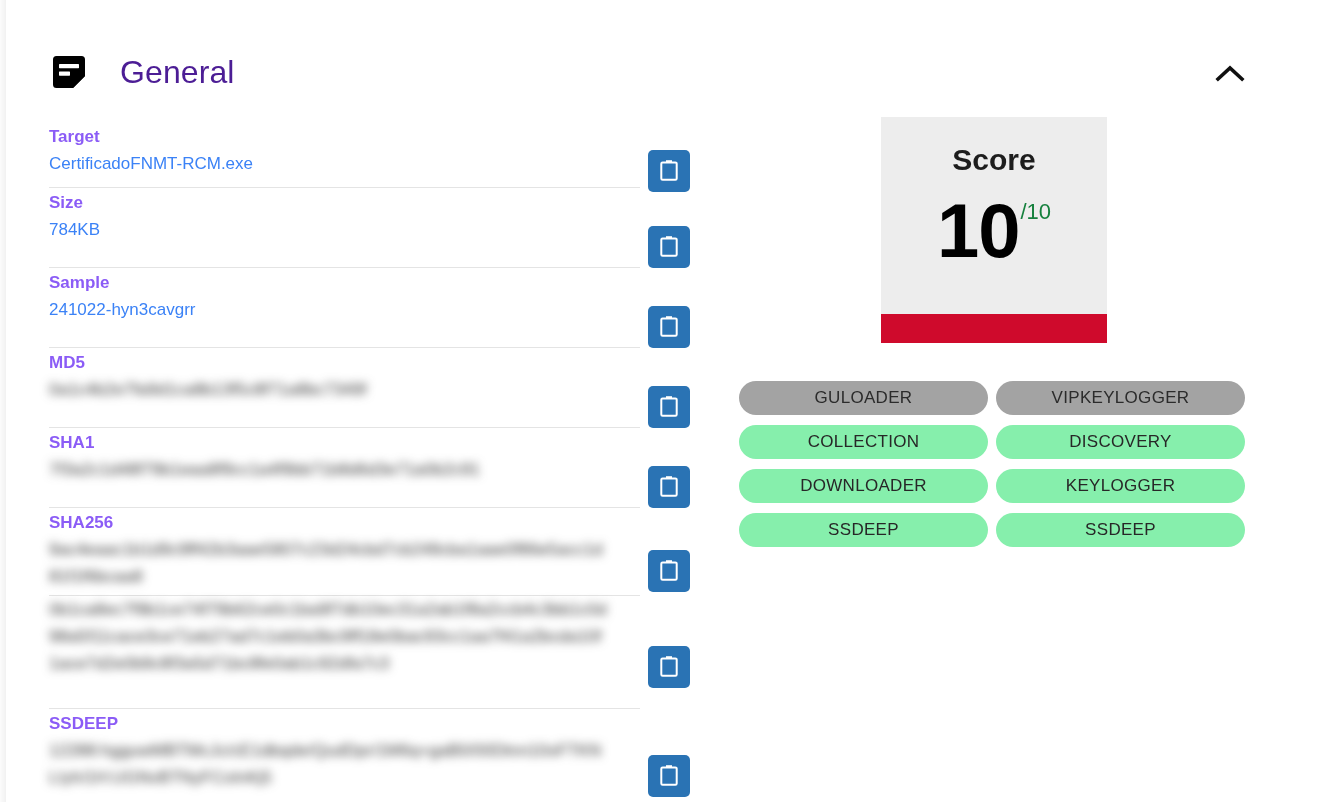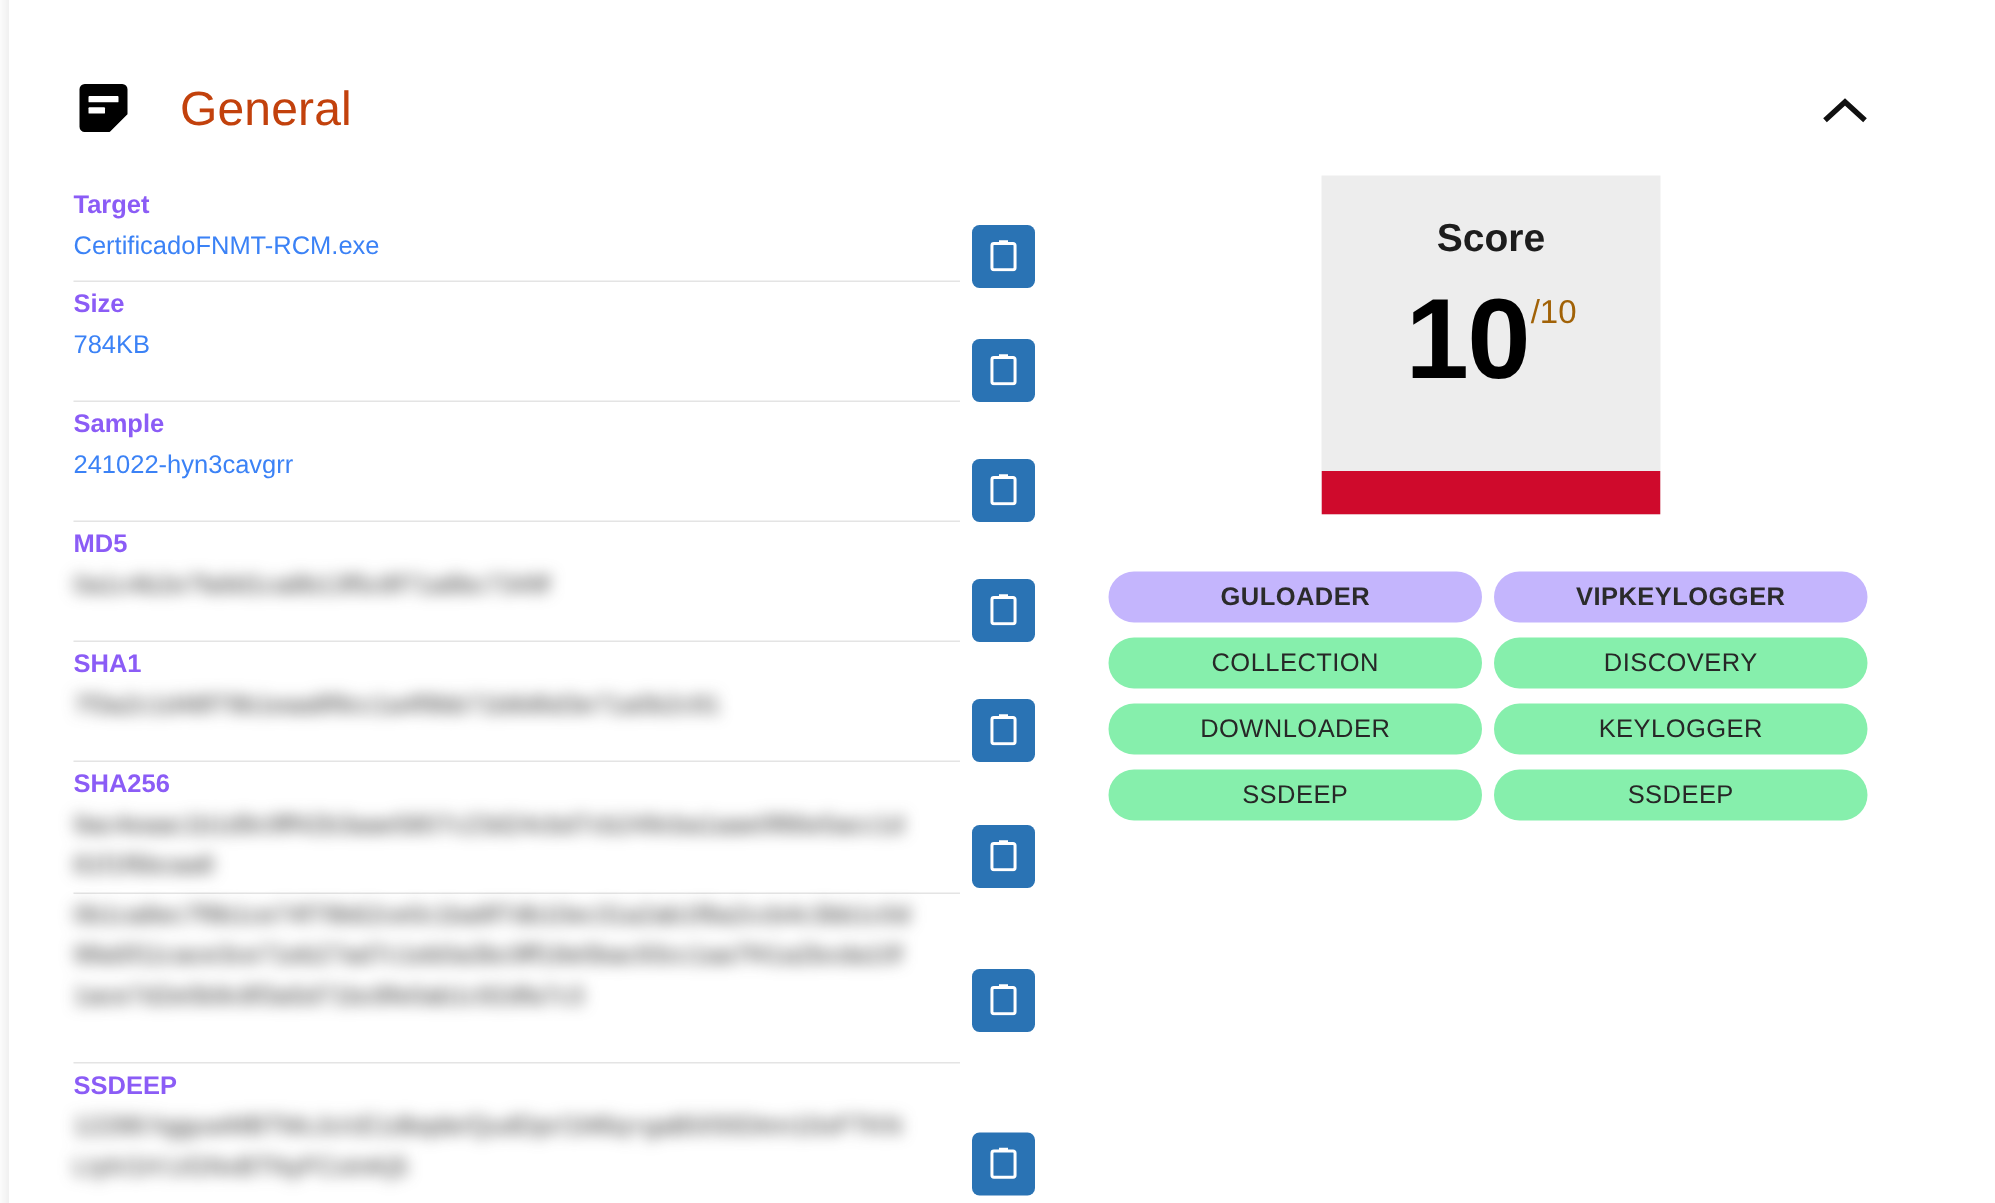--- a/index.html
+++ b/index.html
@@ -45,21 +45,21 @@
   }
   .doc-icon {
     width: 40px; height: 40px;
     flex: 0 0 40px;
     display: block;
   }
   .header-title {
     margin-left: 31px;
     font-size: 32px;
     font-weight: 400;
-    color: #c2410c;
+    color: #4c1d95;
     letter-spacing: 0.1px;
     line-height: 1;
   }
   .collapse-btn {
     position: absolute;
     right: 28px; top: 10px;
     width: 42px; height: 42px;
     display: flex; align-items: center; justify-content: center;
     cursor: pointer;
     background: none; border: none; padding: 0;
@@ -137,42 +137,42 @@
   .score-card {
     position: absolute;
     left: 881px; top: 117px;
     width: 226px; height: 226px;
     background: #ededed;
     overflow: hidden;
     text-align: center;
   }
   .score-title {
     margin-top: 28px;
-    font-size: 26px;
+    font-size: 30px;
     font-weight: 700;
     color: #1d1d1d;
     line-height: 1;
   }
   .score-value-wrap {
     margin-top: 20px;
     display: flex;
     align-items: flex-start;
     justify-content: center;
   }
   .score-value {
     font-size: 76px;
     font-weight: 700;
     color: #000000;
     line-height: 0.95;
     letter-spacing: -1px;
   }
   .score-max {
     font-size: 22px;
     font-weight: 400;
-    color: #a16207;
+    color: #15803d;
     margin-top: 4px;
     margin-left: 1px;
   }
   .score-bar {
     position: absolute;
     left: 0; bottom: 0;
     width: 226px; height: 29px;
     background: #cf0a2c;
   }
 
@@ -195,23 +195,22 @@
     font-weight: 400;
     letter-spacing: 0.3px;
     display: flex;
     align-items: center;
     justify-content: center;
     cursor: pointer;
     border: none;
     font-family: "Liberation Sans", sans-serif;
   }
   .tag.family {
-    background: #c4b5fd;
+    background: #a3a3a3;
     color: #2b2b2b;
-    font-weight: bold;
   }
 </style>
 </head>
 <body>
 
 <div class="page">
   <div class="card-edge"></div>
 
   <div class="content">
 

